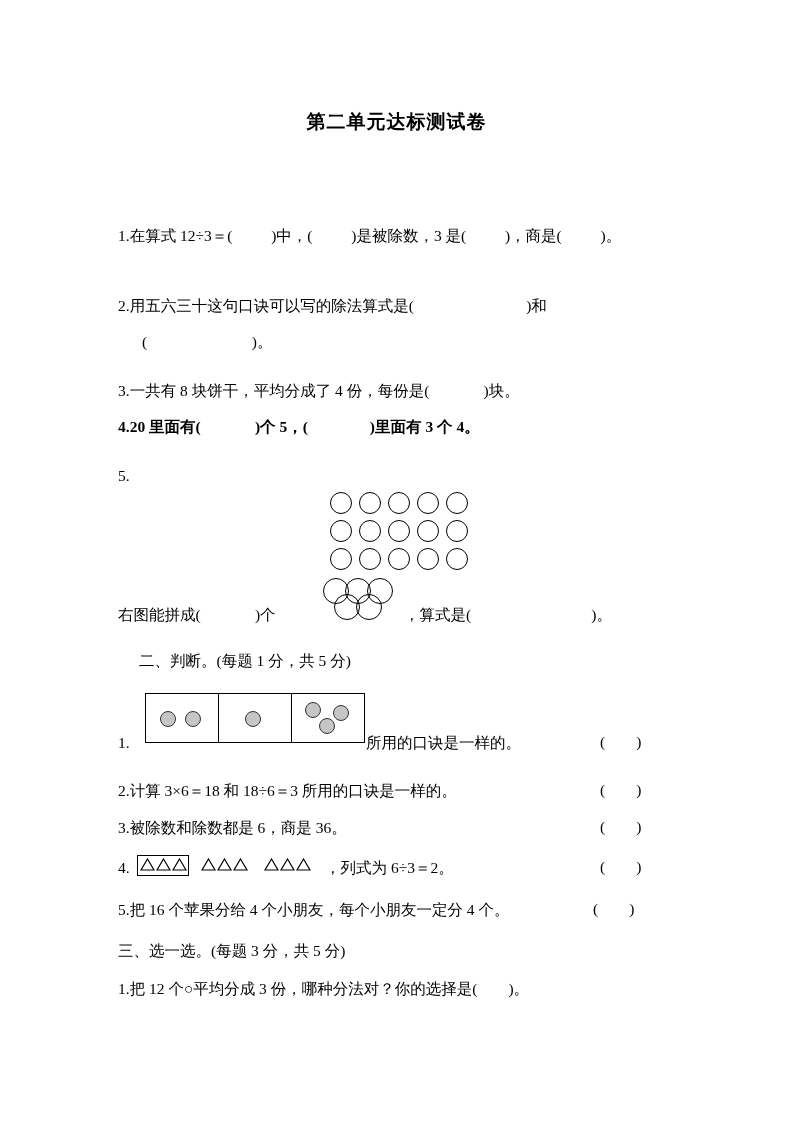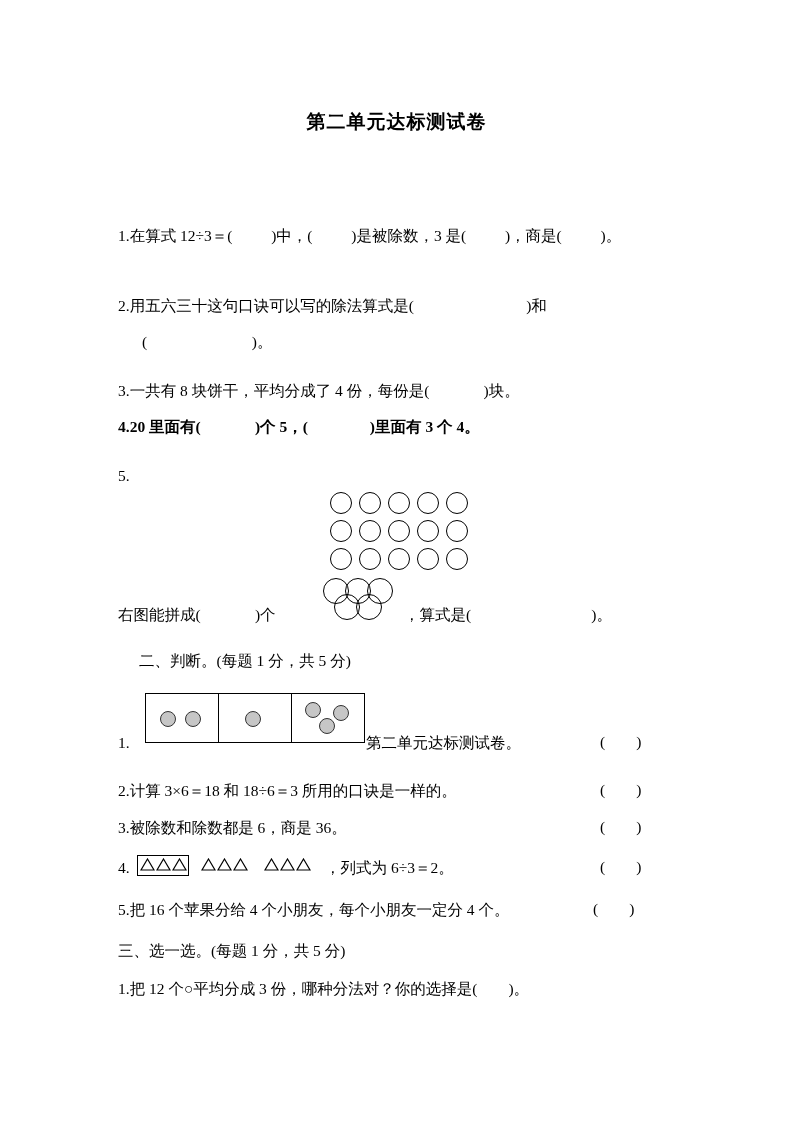--- a/index.html
+++ b/index.html
@@ -205,21 +205,21 @@
       <div class="dot" style="left:26px; top:17px;"></div>
     </div>
     <div class="cell">
       <div class="dot" style="left:13px; top:8px;"></div>
       <div class="dot" style="left:41px; top:11px;"></div>
       <div class="dot" style="left:27px; top:24px;"></div>
     </div>
   </div>
 
   <div class="line" style="left:118px; top:733px;">1.</div>
-  <div class="line" style="left:366px; top:733px;">第二单元达标测试卷。</div>
+  <div class="line" style="left:366px; top:733px;">所用的口诀是一样的。</div>
   <div class="right-paren" style="left:600px; top:733px;">(        )</div>
 
   <div class="line" style="left:118px; top:781px;">2.计算 3×6＝18 和 18÷6＝3 所用的口诀是一样的。</div>
   <div class="right-paren" style="left:600px; top:781px;">(        )</div>
 
   <div class="line" style="left:118px; top:818px;">3.被除数和除数都是 6，商是 36。</div>
   <div class="right-paren" style="left:600px; top:818px;">(        )</div>
 
   <div class="line" style="left:118px; top:858px;">4.</div>
 
@@ -277,17 +277,17 @@
         </svg>
     </div>
   </div>
 
   <div class="line" style="left:325px; top:858px;">，列式为 6÷3＝2。</div>
   <div class="right-paren" style="left:600px; top:858px;">(        )</div>
 
   <div class="line" style="left:118px; top:900px;">5.把 16 个苹果分给 4 个小朋友，每个小朋友一定分 4 个。</div>
   <div class="right-paren" style="left:593px; top:900px;">(        )</div>
 
-  <div class="line section-head" style="left:118px; top:941px;">三、选一选。(每题 1 分，共 5 分)</div>
+  <div class="line section-head" style="left:118px; top:941px;">三、选一选。(每题 3 分，共 5 分)</div>
 
   <div class="line" style="left:118px; top:979px;">1.把 12 个○平均分成 3 份，哪种分法对？你的选择是(        )。</div>
 
 </div>
 
 </body></html>

